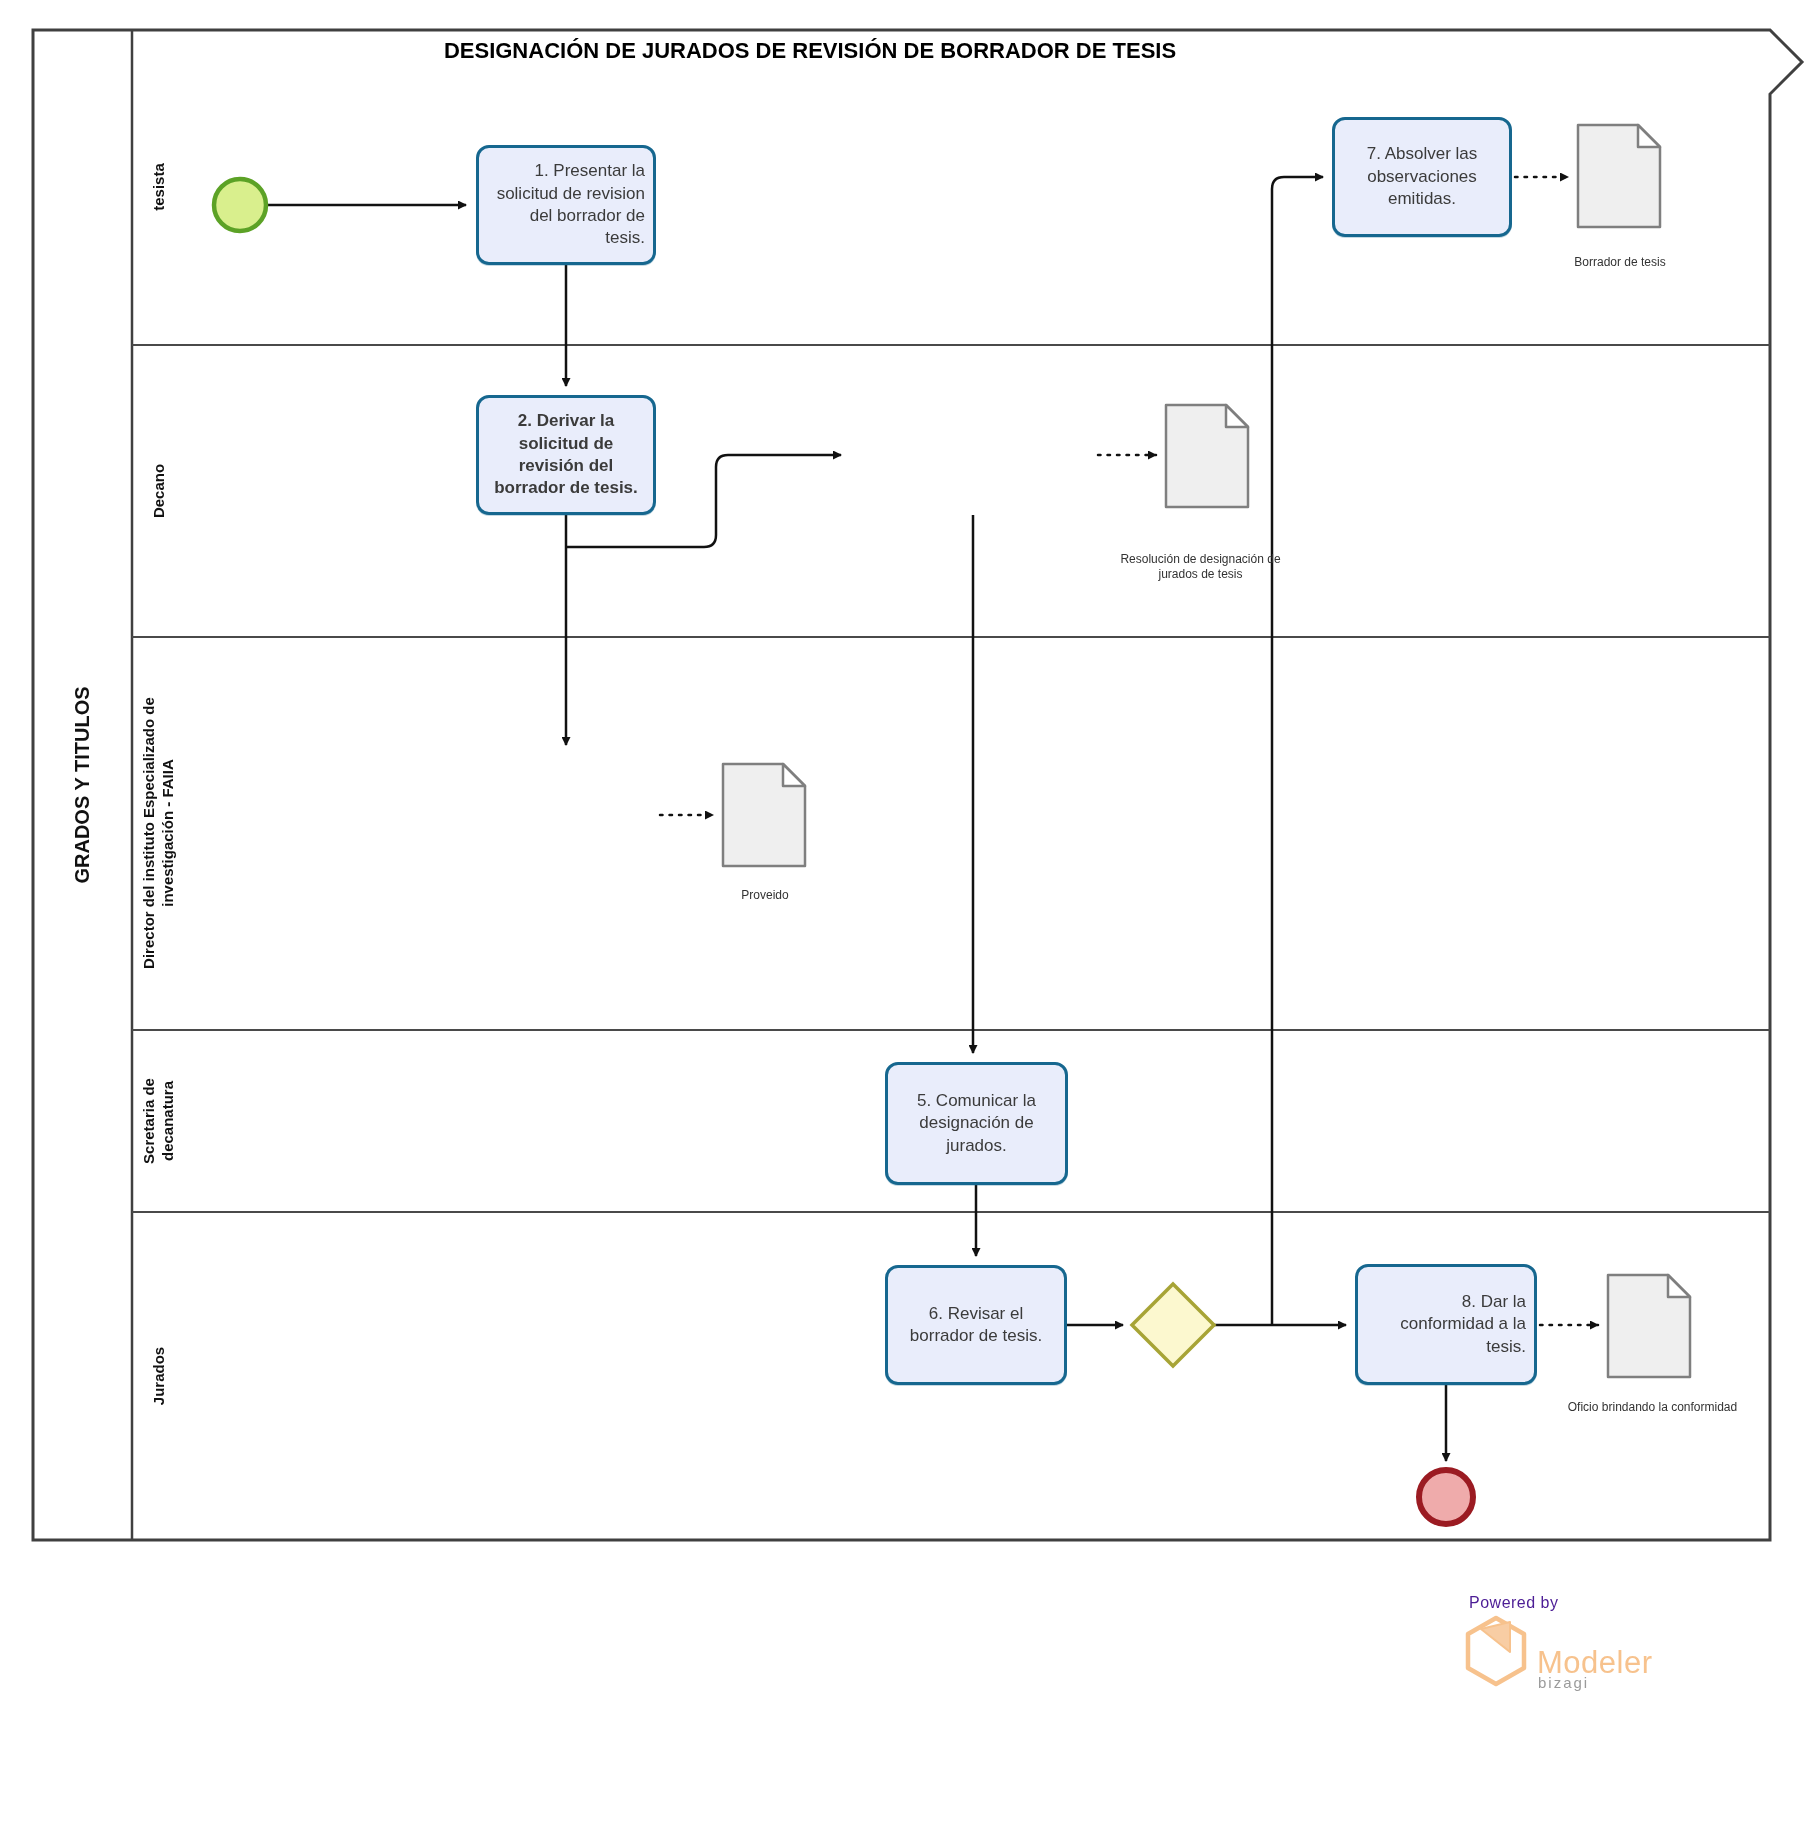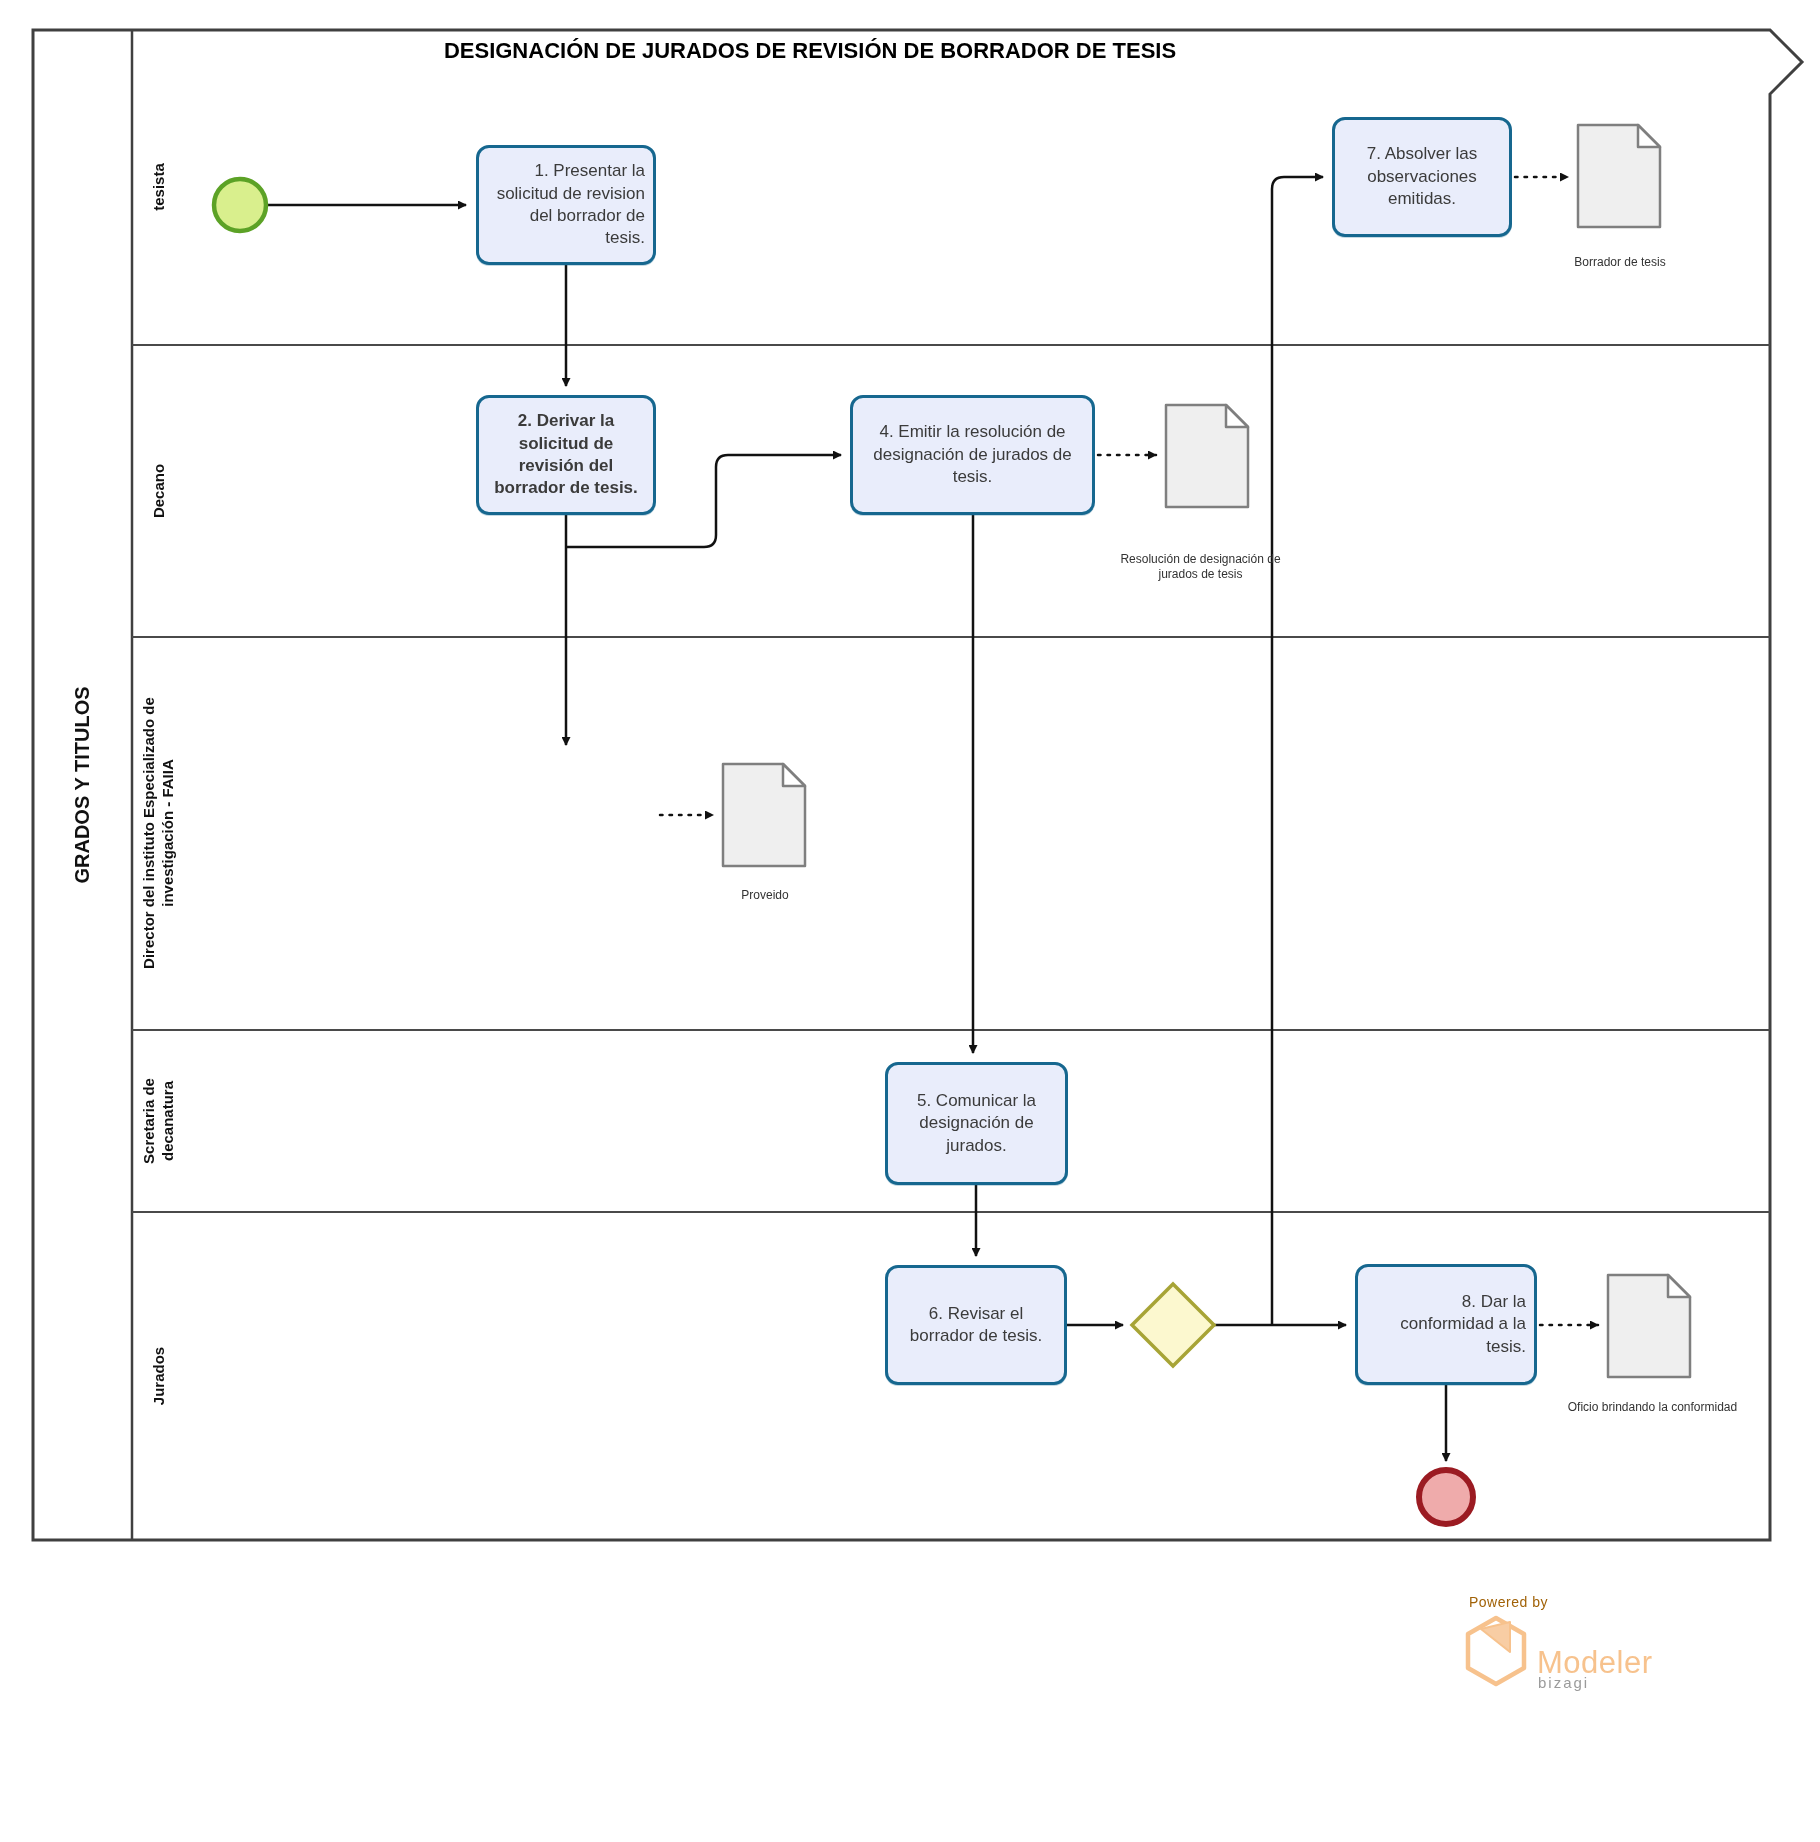--- a/index.html
+++ b/index.html
@@ -22,21 +22,21 @@
     white-space:pre-line;line-height:1.25;
     transform:translate(-50%,-50%) rotate(-90deg);
   }
   .pool-label{
     position:absolute;font-weight:bold;font-size:20px;color:#111;text-align:center;
     transform:translate(-50%,-50%) rotate(-90deg);white-space:nowrap;
   }
   .title{
     position:absolute;font-weight:bold;font-size:22px;color:#000;text-align:center;
   }
-  .powered-by{position:absolute;font-size:14px;color:#a16207;letter-spacing:.5px;}
+  .powered-by{position:absolute;font-size:16px;color:#4c1d95;letter-spacing:.5px;}
   .brand-small{position:absolute;font-size:15px;color:#9b9b9b;letter-spacing:2px;margin-top:48px;}
   .brand-big{position:absolute;font-size:31px;color:#f7c28d;font-weight:500;letter-spacing:.5px;}
 </style>
 </head>
 <body>
 
 <div id="canvas">
 
   <svg id="diagram-svg" viewBox="0 0 1820 1842" xmlns="http://www.w3.org/2000/svg">
     <defs>
@@ -108,21 +108,20 @@
   <div class="lane-label" style="left:159px;top:187px;width:280px;">tesista</div>
   <div class="lane-label" style="left:159px;top:491px;width:280px;">Decano</div>
   <div class="lane-label" style="left:159px;top:833px;width:388px;">Director del instituto Especializado de
 investigación - FAIIA</div>
   <div class="lane-label" style="left:159px;top:1121px;width:178px;">Scretaria de
 decanatura</div>
   <div class="lane-label" style="left:159px;top:1376px;width:300px;">Jurados</div>
 
   <div class="task" style="left:476px;top:145px;width:180px;height:120px;text-align:right;">1. Presentar la solicitud de revision del borrador de tesis.</div>
   <div class="task" style="left:476px;top:395px;width:180px;height:120px;font-weight:bold;">2. Derivar la solicitud de revisión del borrador de tesis.</div>
-  <div class="task" style="left:850px;top:395px;width:245px;height:120px;">4. Emitir la resolución de designación de jurados de tesis.</div>
   <div class="task" style="left:885px;top:1062px;width:183px;height:123px;">5. Comunicar la designación de jurados.</div>
   <div class="task" style="left:885px;top:1265px;width:182px;height:120px;">6. Revisar el borrador de tesis.</div>
   <div class="task" style="left:1332px;top:117px;width:180px;height:120px;">7. Absolver las observaciones emitidas.</div>
   <div class="task" style="left:1355px;top:1264px;width:182px;height:121px;text-align:right;">8. Dar la conformidad a la tesis.</div>
 
   <div class="doc-label" style="left:690px;top:888px;width:150px;">Proveido</div>
   <div class="doc-label" style="left:1108px;top:552px;width:185px;">Resolución de designación de jurados de tesis</div>
   <div class="doc-label" style="left:1520px;top:255px;width:200px;">Borrador de tesis</div>
   <div class="doc-label" style="left:1565px;top:1400px;width:175px;">Oficio brindando la conformidad</div>
 

